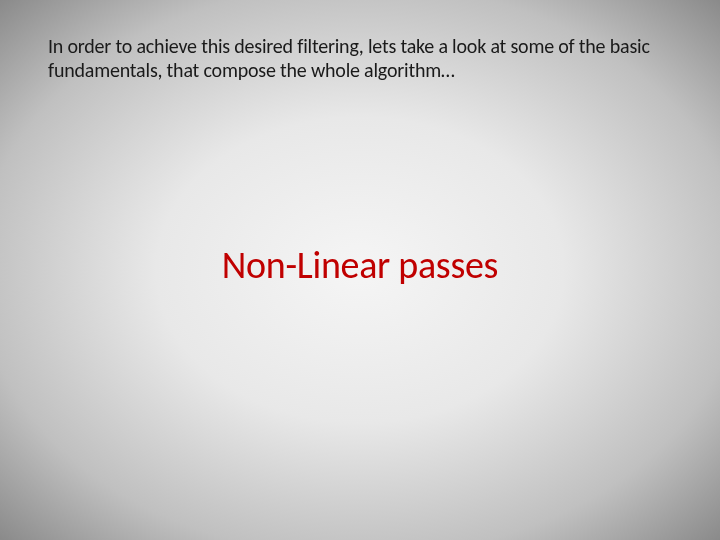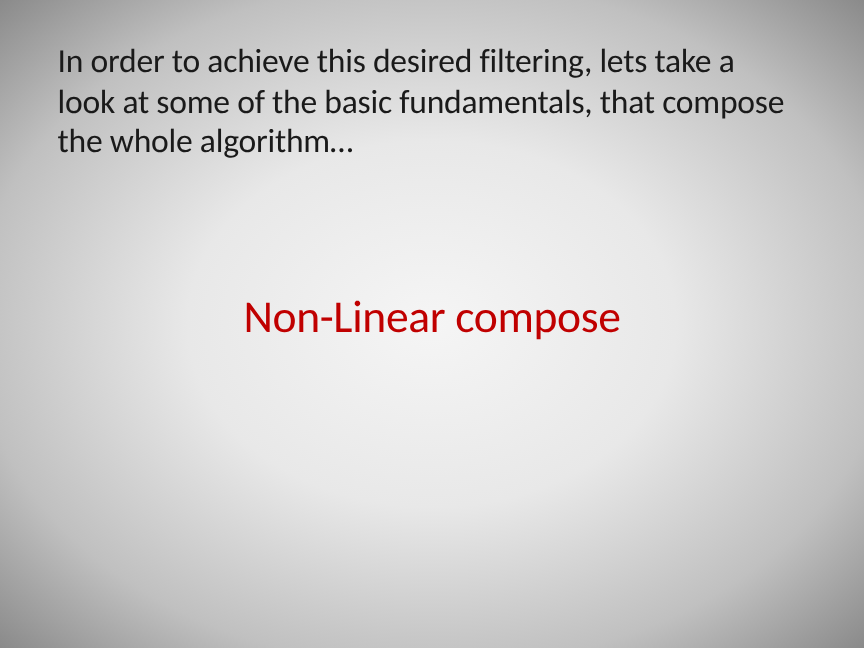--- a/index.html
+++ b/index.html
@@ -7,21 +7,21 @@
     body {
       background: radial-gradient(ellipse at center, #f5f5f5 0%, #e8e8e8 40%, #c0c0c0 75%, #8a8a8a 100%);
       font-family: Calibri, 'Segoe UI', sans-serif;
       position: relative;
     }
     .intro {
       position: absolute;
       top: 34px;
       left: 48px;
       right: 60px;
-      font-size: 28px;
+      font-size: 20px;
       line-height: 1.2;
       color: #1a1a1a;
       letter-spacing: -0.2px;
     }
     .center-block {
       position: absolute;
       top: 242px;
       left: 0;
       right: 0;
       text-align: center;
@@ -39,14 +39,14 @@
       letter-spacing: -0.3px;
       margin-top: 2px;
     }
   </style>
 </head>
 <body>
 
 <div class="intro">In order to achieve this desired filtering, lets take a look at some of the basic fundamentals, that compose the whole algorithm…</div>
 
 <div class="center-block">
-  <div class="line2">Non-Linear compose</div>
+  <div class="line2">Non-Linear passes</div>
 </div>
 
 </body></html>

